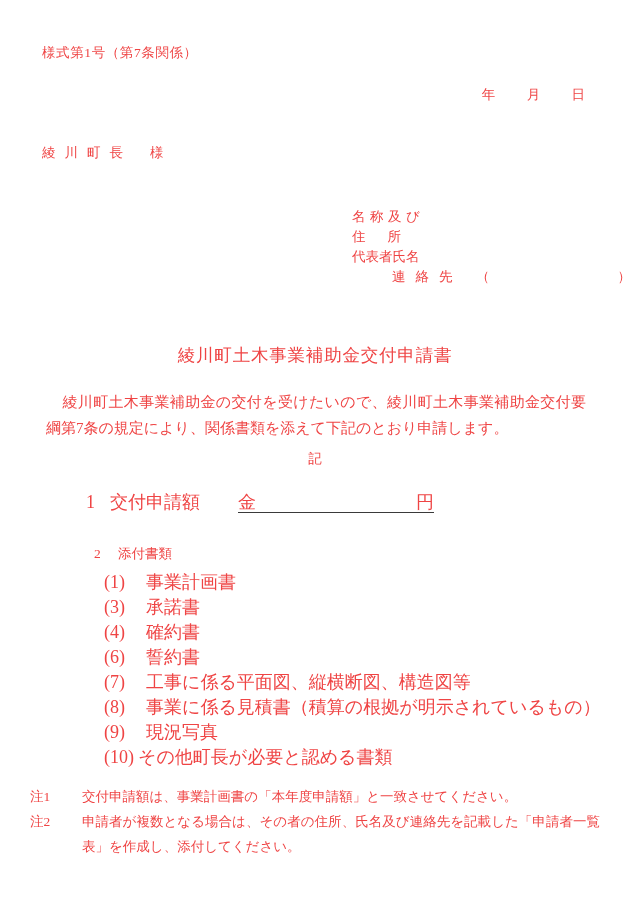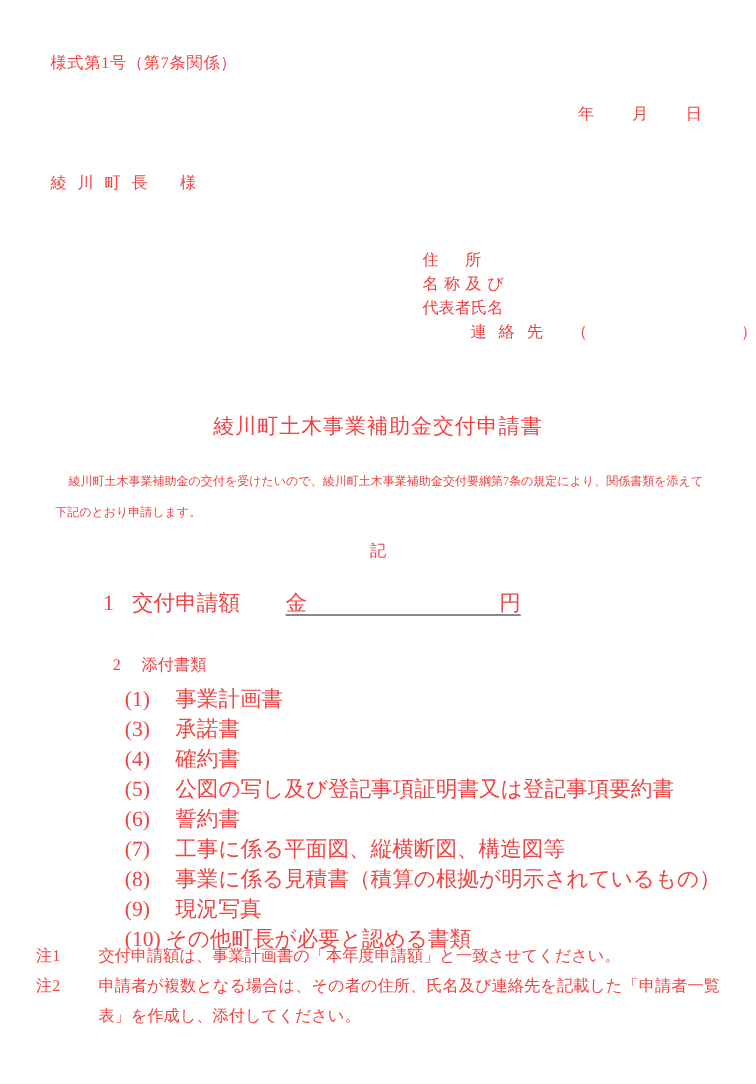--- a/index.html
+++ b/index.html
@@ -91,21 +91,21 @@
     white-space: nowrap;
     margin-top: 12px;
   }
 
   
   .body-par {
     position: absolute;
     left: 46px;
     top: 389px;
     width: 540px;
-    font-size: 10px;
+    font-size: 15px;
     line-height: 26px;
     text-align: justify;
   }
   .body-par .indent { margin-left: 1.1em; }
 
   
   .ki {
     left: 0;
     top: 452px;
     width: 630px;
@@ -195,24 +195,24 @@
     <span class="seg">月</span>
     <span class="seg">日</span>
   </div>
 
   <div class="abs addressee">
     <span class="name">綾川町長</span><span class="honorific">様</span>
   </div>
 
   <div class="abs applicant">
     <div class="row">
+      <span class="lbl spread-4">名称及び</span>
+    </div>
+    <div class="row">
       <span class="lbl spread-2">住所</span>
-    </div>
-    <div class="row">
-      <span class="lbl spread-4">名称及び</span>
     </div>
     <div class="row">
       <span class="lbl">代表者氏名</span>
     </div>
     <div class="row">
       <span class="lbl spread-contact">連絡先</span><span class="paren-open">（</span><span class="paren-close">）</span>
     </div>
   </div>
 
   <div class="abs doc-title">綾川町土木事業補助金交付申請書</div>
@@ -228,21 +228,20 @@
   </div>
 
   <div class="abs sec2-head">
     <span class="num">2</span><span>添付書類</span>
   </div>
 
   <ul class="attach-list">
     <li><span class="idx">(1)</span><span>事業計画書</span></li>
     <li><span class="idx">(3)</span><span>承諾書</span></li>
     <li><span class="idx">(4)</span><span>確約書</span></li>
-    <li><span class="idx">(5)</span><span>公図の写し及び登記事項証明書又は登記事項要約書</span></li>
     <li><span class="idx">(6)</span><span>誓約書</span></li>
     <li><span class="idx">(7)</span><span>工事に係る平面図、縦横断図、構造図等</span></li>
     <li><span class="idx">(8)</span><span>事業に係る見積書（積算の根拠が明示されているもの）</span></li>
     <li><span class="idx">(9)</span><span>現況写真</span></li>
     <li class="wide"><span class="idx">(10)</span><span>その他町長が必要と認める書類</span></li>
   </ul>
 
   <div class="notes">
     <div class="note">
       <span class="note-label">注1</span>

